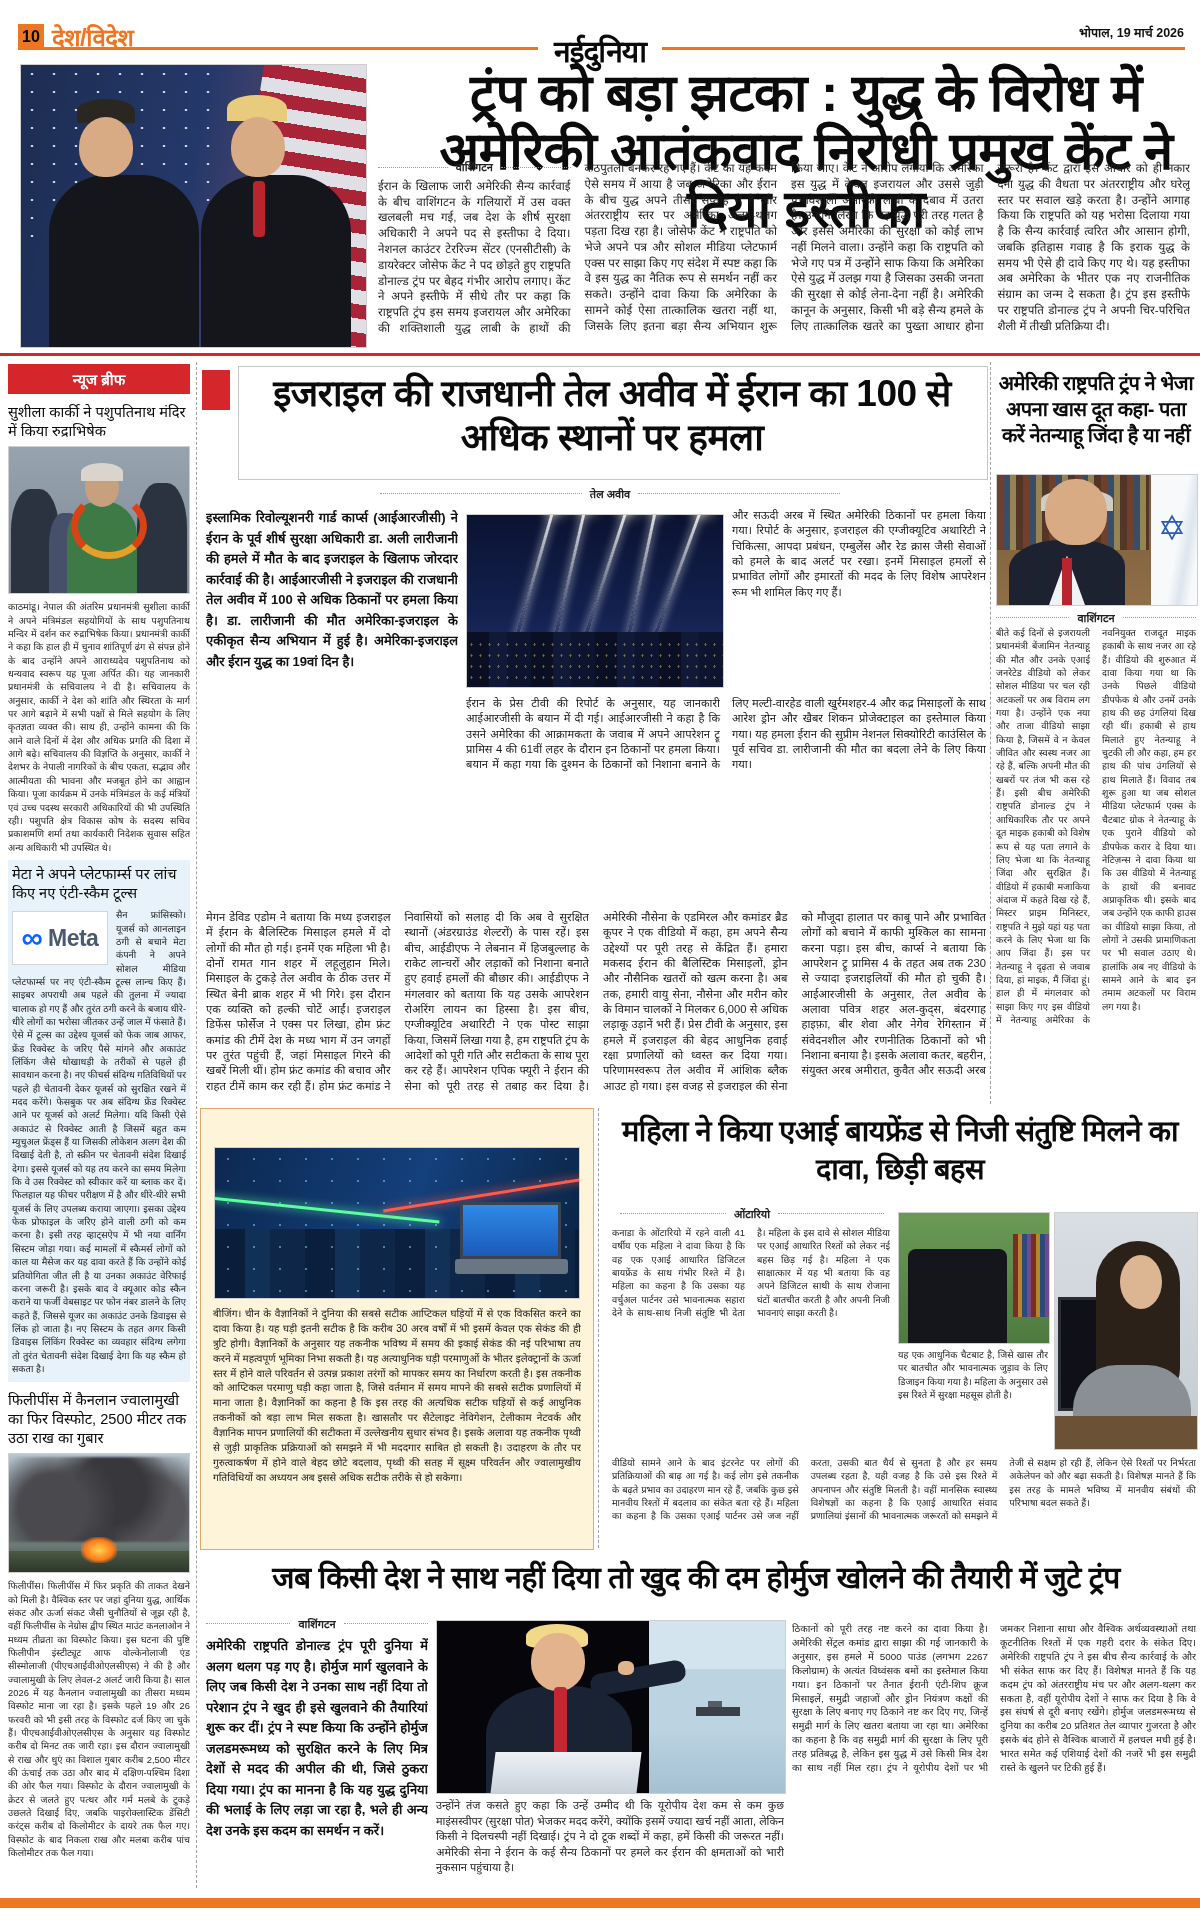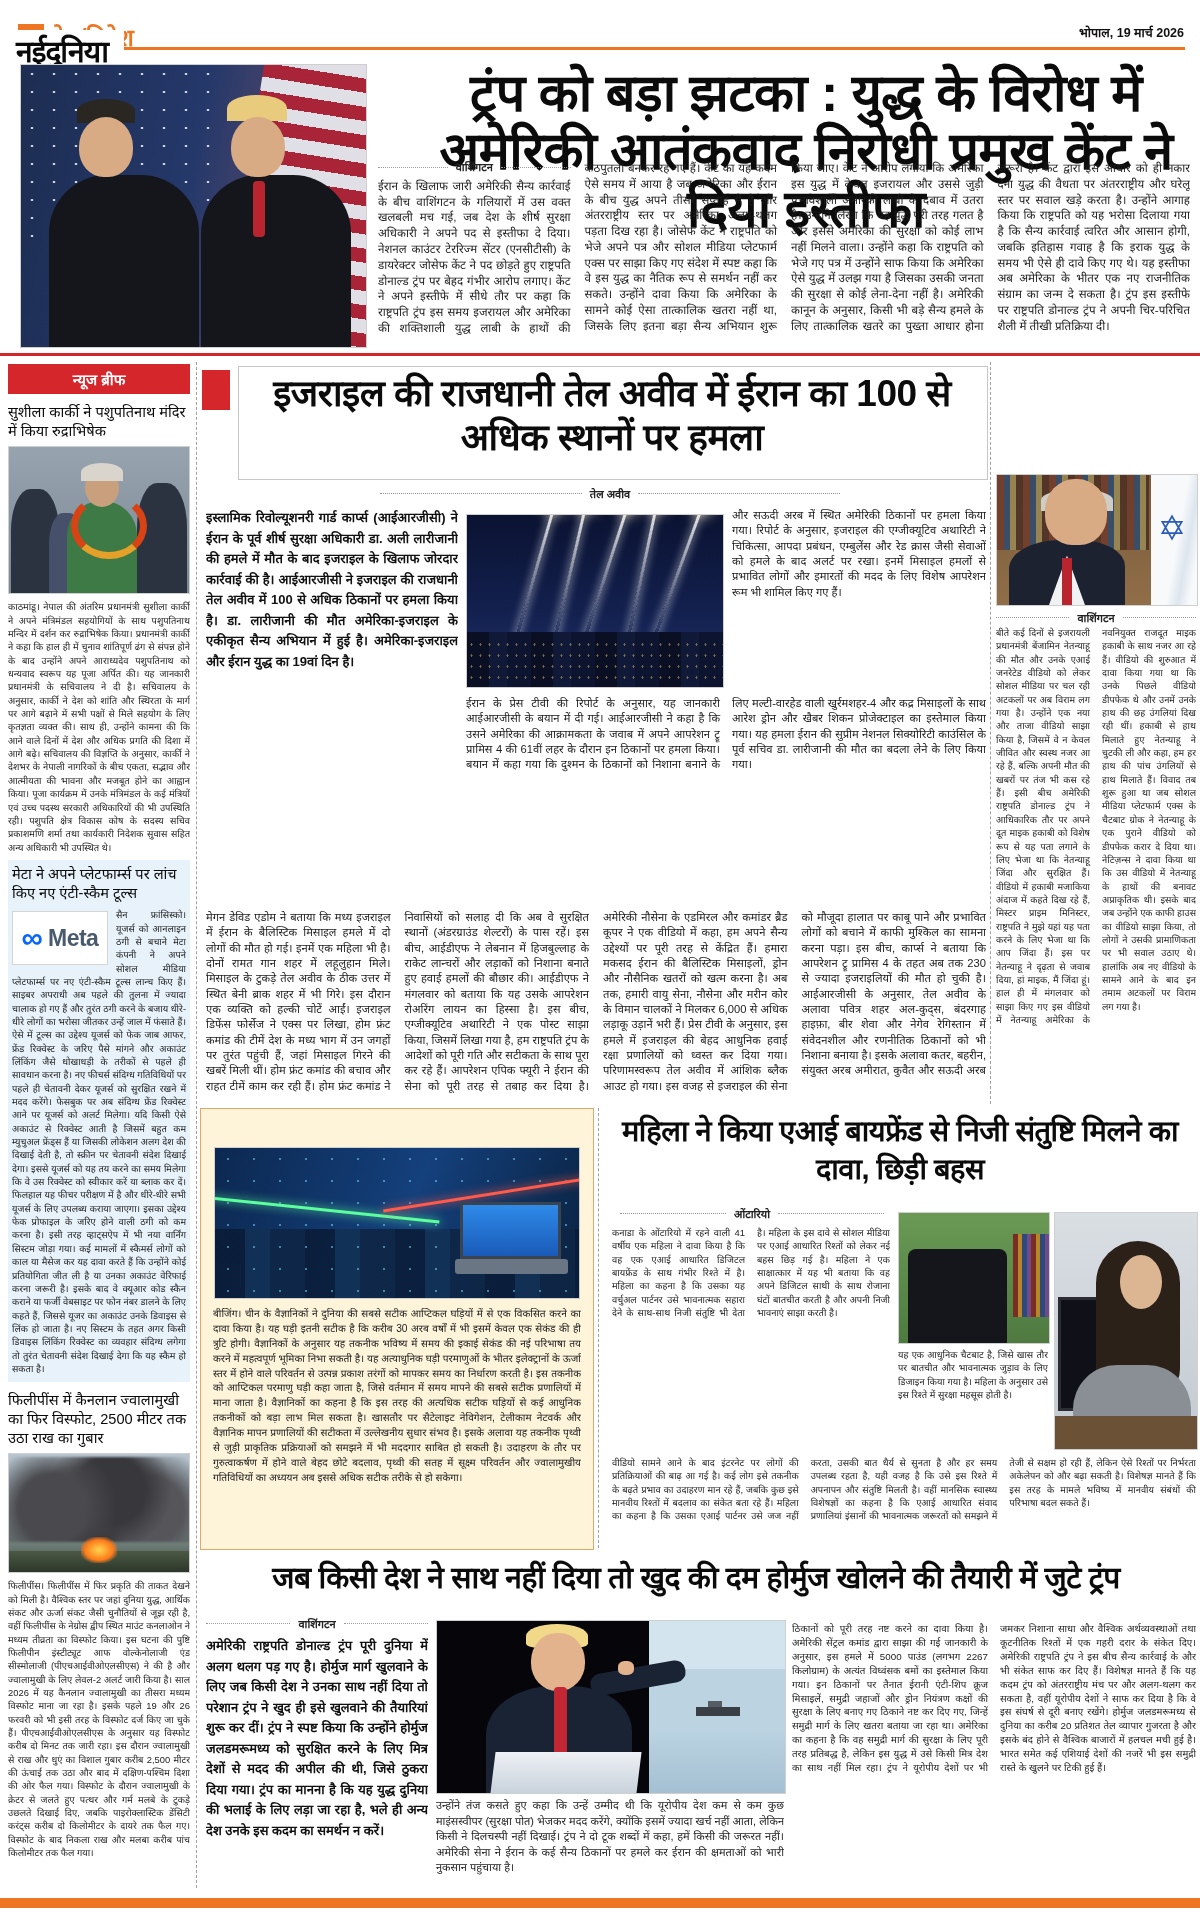--- a/index.html
+++ b/index.html
@@ -142,21 +142,21 @@
 </head>
 <body>
 
 <div id="page">
 
   <div class="abs" style="left:18px;top:20px;display:flex;align-items:center;gap:8px">
     <div id="pageno">10</div>
     <div id="section">देश/विदेश</div>
   </div>
   <div id="mastrule" class="abs" style="left:18px;top:47px;width:1167px"></div>
-  <div class="abs" style="left:0;top:30px;width:1200px;display:flex;">
+  <div class="abs" style="left:0;top:30px;width:1200px;display:flex;justify-content:center">
     <div id="logo">नईदुनिया</div>
   </div>
   <div id="dateline" class="abs" style="right:16px;top:24px">भोपाल, 19 मार्च 2026</div>
 
   <div class="photo" id="p-top" style="left:20px;top:64px;width:345px;height:282px">
     <div class="stars"></div>
     <div class="stripes"></div>
     <div class="man" style="left:28px"></div>
     <div class="hair-dark" style="left:56px;bottom:224px"></div>
     <div class="head" style="left:58px;bottom:170px"></div>
@@ -225,20 +225,21 @@
     <span class="trail t5"></span>
     <div class="skyline"></div>
     <div class="win"></div>
   </div>
   <div class="abs clip body-md just" style="left:732px;top:508px;width:254px;height:182px">और सऊदी अरब में स्थित अमेरिकी ठिकानों पर हमला किया गया। रिपोर्ट के अनुसार, इजराइल की एग्जीक्यूटिव अथारिटी ने चिकित्सा, आपदा प्रबंधन, एम्बुलेंस और रेड क्रास जैसी सेवाओं को हमले के बाद अलर्ट पर रखा। इनमें मिसाइल हमलों से प्रभावित लोगों और इमारतों की मदद के लिए विशेष आपरेशन रूम भी शामिल किए गए हैं।</div>
   <div class="abs clip body-md just cols2" style="left:466px;top:696px;width:520px;height:206px">ईरान के प्रेस टीवी की रिपोर्ट के अनुसार, यह जानकारी आईआरजीसी के बयान में दी गई। आईआरजीसी ने कहा है कि उसने अमेरिका की आक्रामकता के जवाब में अपने आपरेशन ट्रू प्रामिस 4 की 61वीं लहर के दौरान इन ठिकानों पर हमला किया। बयान में कहा गया कि दुश्मन के ठिकानों को निशाना बनाने के लिए मल्टी-वारहेड वाली खुर्रमशहर-4 और कद्र मिसाइलों के साथ आरेश ड्रोन और खैबर शिकन प्रोजेक्टाइल का इस्तेमाल किया गया। यह हमला ईरान की सुप्रीम नेशनल सिक्योरिटी काउंसिल के पूर्व सचिव डा. लारीजानी की मौत का बदला लेने के लिए किया गया।</div>
   <div class="abs clip body-md just cols4" style="left:206px;top:910px;width:780px;height:192px">मेगन डेविड एडोम ने बताया कि मध्य इजराइल में ईरान के बैलिस्टिक मिसाइल हमले में दो लोगों की मौत हो गई। इनमें एक महिला भी है। दोनों रामत गान शहर में लहूलुहान मिले। मिसाइल के टुकड़े तेल अवीव के ठीक उत्तर में स्थित बेनी ब्राक शहर में भी गिरे। इस दौरान एक व्यक्ति को हल्की चोटें आईं। इजराइल डिफेंस फोर्सेज ने एक्स पर लिखा, होम फ्रंट कमांड की टीमें देश के मध्य भाग में उन जगहों पर तुरंत पहुंची हैं, जहां मिसाइल गिरने की खबरें मिली थीं। होम फ्रंट कमांड की बचाव और राहत टीमें काम कर रही हैं। होम फ्रंट कमांड ने निवासियों को सलाह दी कि अब वे सुरक्षित स्थानों (अंडरग्राउंड शेल्टरों) के पास रहें। इस बीच, आईडीएफ ने लेबनान में हिजबुल्लाह के राकेट लान्चरों और लड़ाकों को निशाना बनाते हुए हवाई हमलों की बौछार की। आईडीएफ ने मंगलवार को बताया कि यह उसके आपरेशन रोअरिंग लायन का हिस्सा है। इस बीच, एग्जीक्यूटिव अथारिटी ने एक पोस्ट साझा किया, जिसमें लिखा गया है, हम राष्ट्रपति ट्रंप के आदेशों को पूरी गति और सटीकता के साथ पूरा कर रहे हैं। आपरेशन एपिक फ्यूरी ने ईरान की सेना को पूरी तरह से तबाह कर दिया है। अमेरिकी नौसेना के एडमिरल और कमांडर ब्रैड कूपर ने एक वीडियो में कहा, हम अपने सैन्य उद्देश्यों पर पूरी तरह से केंद्रित हैं। हमारा मकसद ईरान की बैलिस्टिक मिसाइलों, ड्रोन और नौसैनिक खतरों को खत्म करना है। अब तक, हमारी वायु सेना, नौसेना और मरीन कोर के विमान चालकों ने मिलकर 6,000 से अधिक लड़ाकू उड़ानें भरी हैं। प्रेस टीवी के अनुसार, इस हमले में इजराइल की बेहद आधुनिक हवाई रक्षा प्रणालियों को ध्वस्त कर दिया गया। परिणामस्वरूप तेल अवीव में आंशिक ब्लैक आउट हो गया। इस वजह से इजराइल की सेना को मौजूदा हालात पर काबू पाने और प्रभावित लोगों को बचाने में काफी मुश्किल का सामना करना पड़ा। इस बीच, कार्प्स ने बताया कि आपरेशन ट्रू प्रामिस 4 के तहत अब तक 230 से ज्यादा इजराइलियों की मौत हो चुकी है। आईआरजीसी के अनुसार, तेल अवीव के अलावा पवित्र शहर अल-कुद्स, बंदरगाह हाइफ़ा, बीर शेवा और नेगेव रेगिस्तान में संवेदनशील और रणनीतिक ठिकानों को भी निशाना बनाया है। इसके अलावा कतर, बहरीन, संयुक्त अरब अमीरात, कुवैत और सऊदी अरब स्थित अमेरिकी ठिकानों को भी मिसाइल ठिकानों का निशाना बनाया गया।</div>
 
   <div class="abs vdash" style="left:990px;top:362px;height:742px"></div>
 
+  <div class="abs hl" style="left:996px;top:370px;width:200px;height:98px;font-size:20px;line-height:1.3">अमेरिकी राष्ट्रपति ट्रंप ने भेजा अपना खास दूत कहा- पता करें नेतन्याहू जिंदा है या नहीं</div>
   <div class="photo" id="p-bibi" style="left:996px;top:474px;width:200px;height:130px">
     <div class="books"></div>
     <div class="flag"></div>
     <div class="star">✡</div>
     <div class="suit"></div>
     <div class="shirt"></div>
     <div class="tie"></div>
     <div class="hair"></div>
     <div class="face"></div>
   </div>

